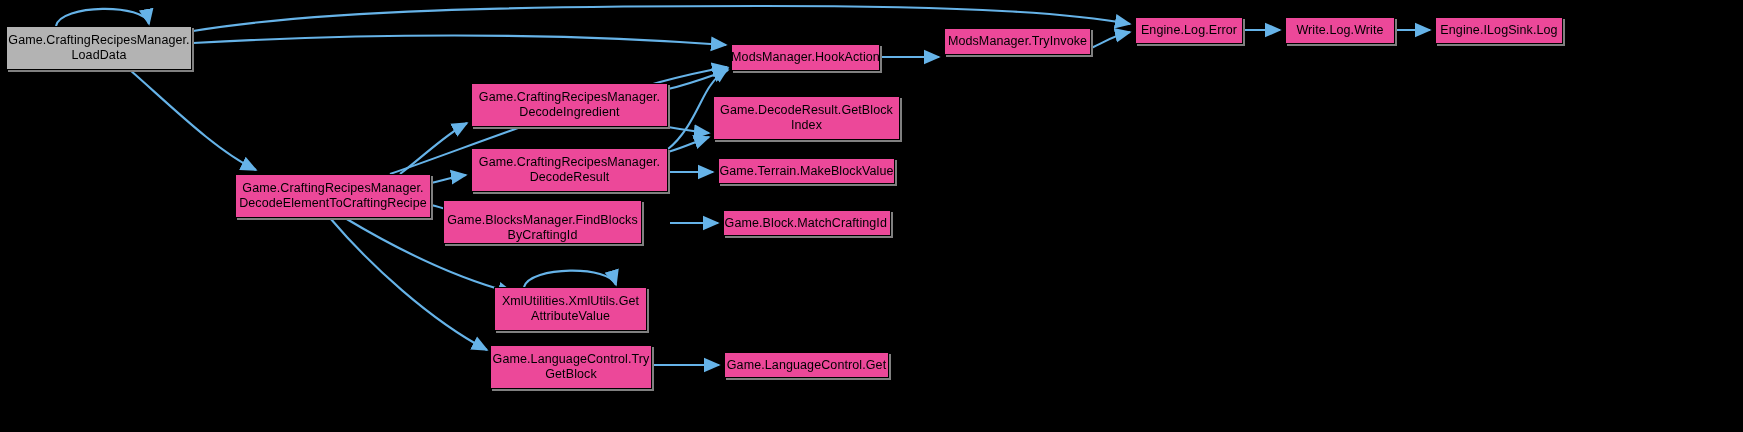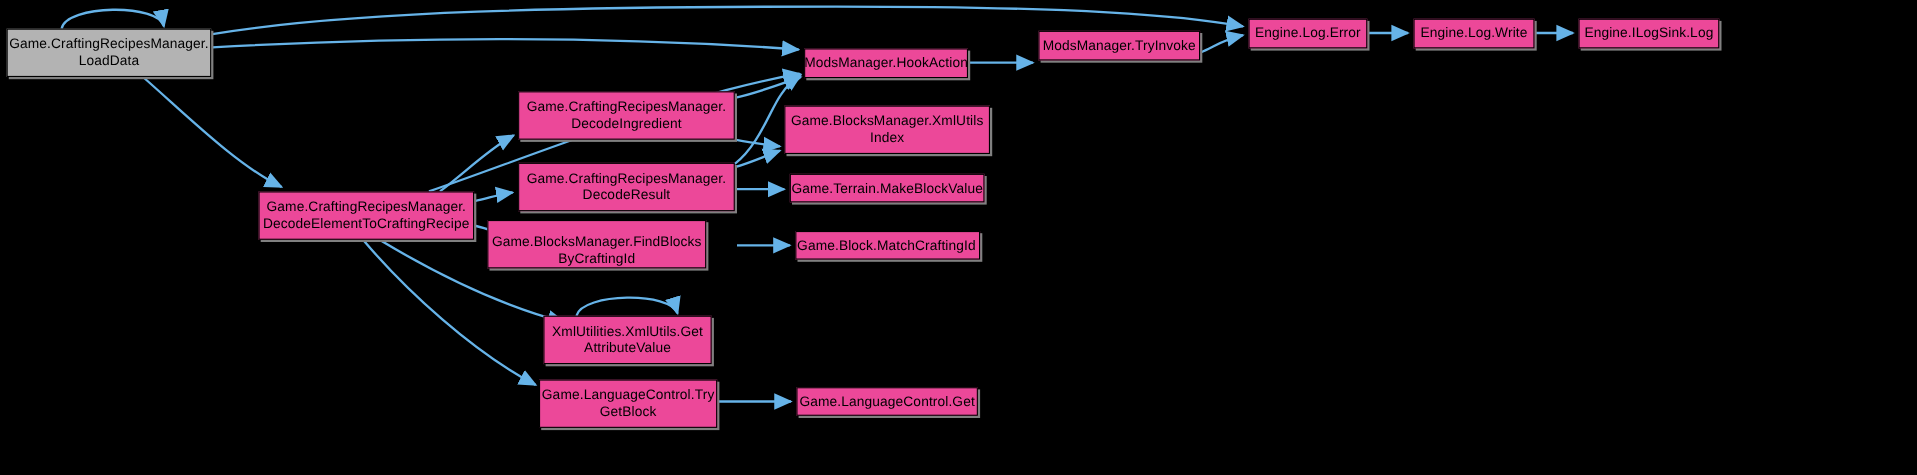--- a/index.html
+++ b/index.html
@@ -118,21 +118,21 @@
       <div class="node" style="left: 731px; top: 44px; width: 149px; height: 27px;">
         <span class="label">ModsManager.HookAction</span>
       </div>
       <div class="node" style="left: 944px; top: 28px; width: 147px; height: 27px;">
         <span class="label">ModsManager.TryInvoke</span>
       </div>
       <div class="node" style="left: 1135px; top: 17px; width: 108px; height: 27px;">
         <span class="label">Engine.Log.Error</span>
       </div>
       <div class="node" style="left: 1285px; top: 17px; width: 110px; height: 27px;">
-        <span class="label">Engine.Log.Write</span>
+        <span class="label">Write.Log.Write</span>
       </div>
       <div class="node" style="left: 1435px; top: 17px; width: 128px; height: 27px;">
         <span class="label">Engine.ILogSink.Log</span>
       </div>
       <div class="node" style="left: 235px; top: 174px; width: 196px; height: 44px;">
         <span class="label">Game.CraftingRecipesManager.
 DecodeElementToCraftingRecipe</span>
       </div>
       <div class="node" style="left: 471px; top: 83px; width: 197px; height: 44px;">
         <span class="label">Game.CraftingRecipesManager.
@@ -148,21 +148,21 @@
       </div>
       <div class="node" style="left: 494px; top: 287px; width: 153px; height: 44px;">
         <span class="label">XmlUtilities.XmlUtils.Get
 AttributeValue</span>
       </div>
       <div class="node" style="left: 490px; top: 345px; width: 162px; height: 44px; text-align: center;">
         <span class="label">Game.LanguageControl.Try
 GetBlock</span>
       </div>
       <div class="node" style="left: 713px; top: 96px; width: 187px; height: 44px;">
-        <span class="label">Game.BlocksManager.XmlUtils
+        <span class="label">Game.DecodeResult.GetBlock
 Index</span>
       </div>
       <div class="node" style="left: 718px; top: 158px; width: 177px; height: 26px; text-align: right;">
         <span class="label">Game.Terrain.MakeBlockValue</span>
       </div>
       <div class="node" style="left: 723px; top: 210px; width: 168px; height: 26px; justify-content: flex-end;">
         <span class="label">Game.Block.MatchCraftingId</span>
       </div>
       <div class="node" style="left: 724px; top: 352px; width: 165px; height: 26px;">
         <span class="label">Game.LanguageControl.Get</span>

